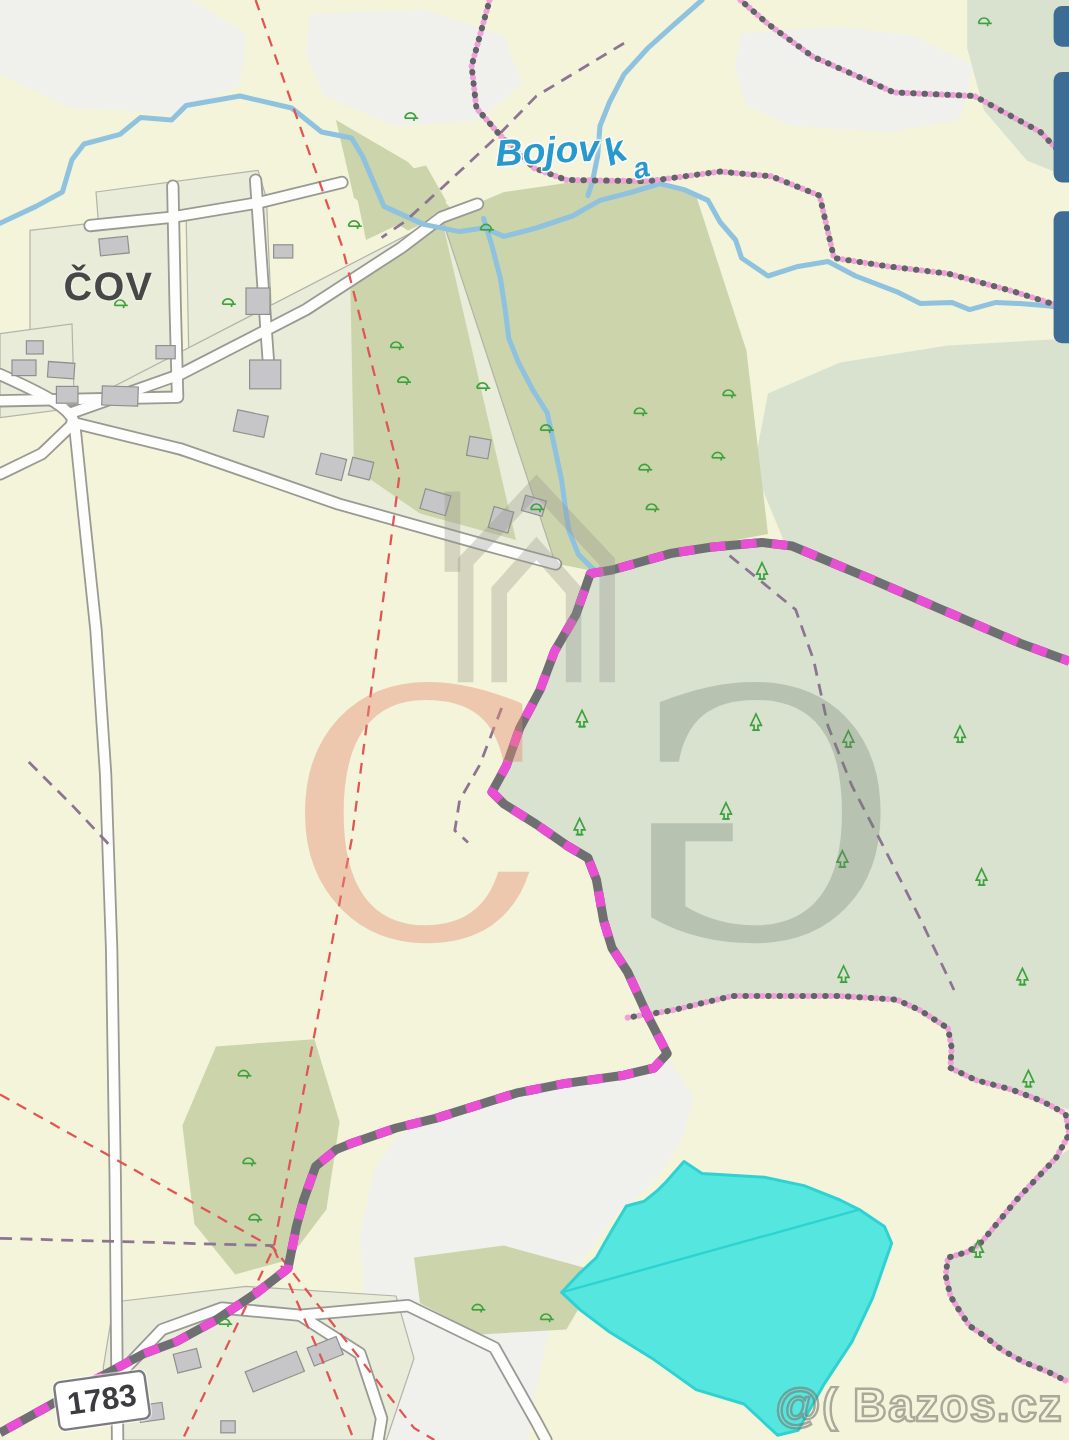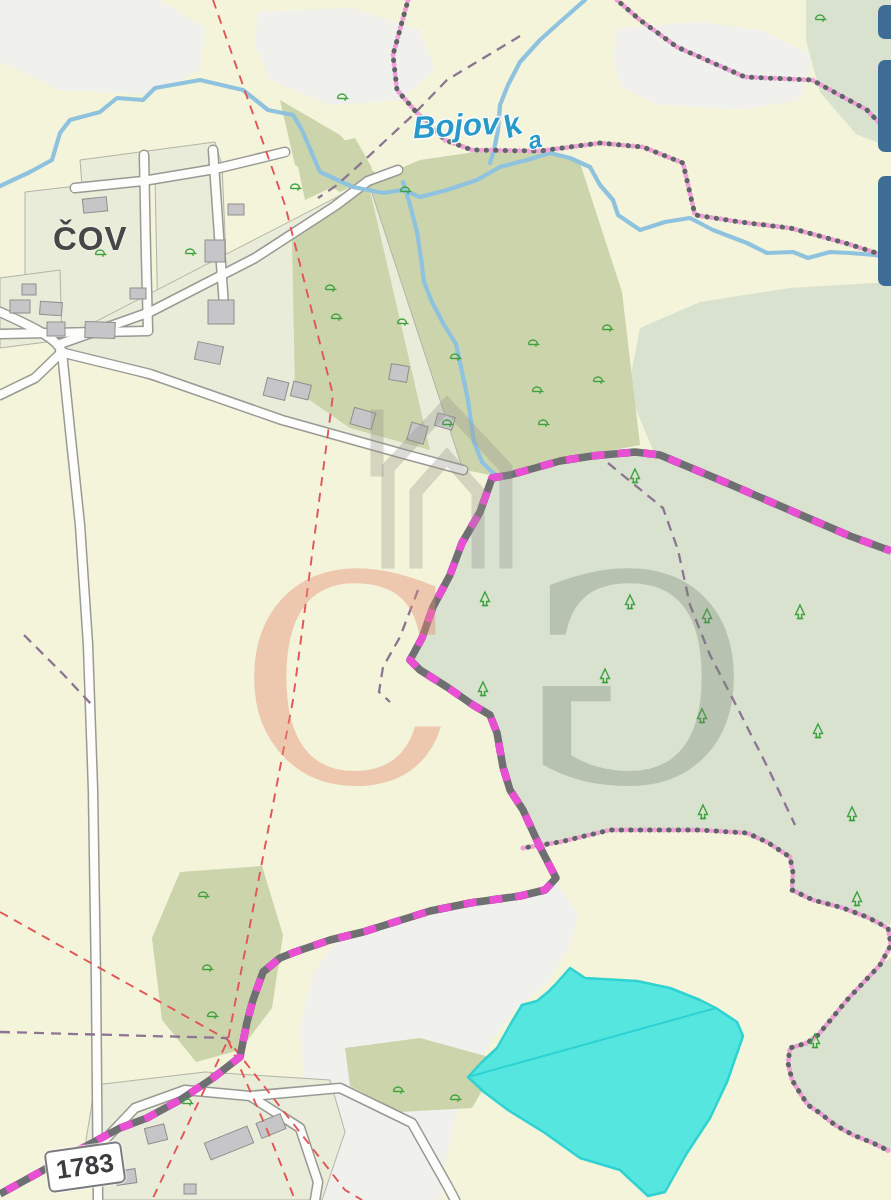--- a/index.html
+++ b/index.html
@@ -266,17 +266,18 @@
   <div class="overlay wm-letter" id="wm-g">G</div>
 
   <div class="overlay" id="village-label">ČOV</div>
 
   <div class="overlay" id="stream-label">
     <span class="p1">Bojov</span><span class="p2">k</span><span class="p3">a</span>
   </div>
 
   <div class="overlay" id="road-badge">1783</div>
 
+  <div class="overlay" id="site-watermark">@( Bazos.cz</div>
 
   <div class="map-btn" style="top:5px;height:34px;"></div>
   <div class="map-btn" style="top:60px;height:92px;"></div>
   <div class="map-btn" style="top:176px;height:110px;"></div>
 </div>
 
 </body></html>

